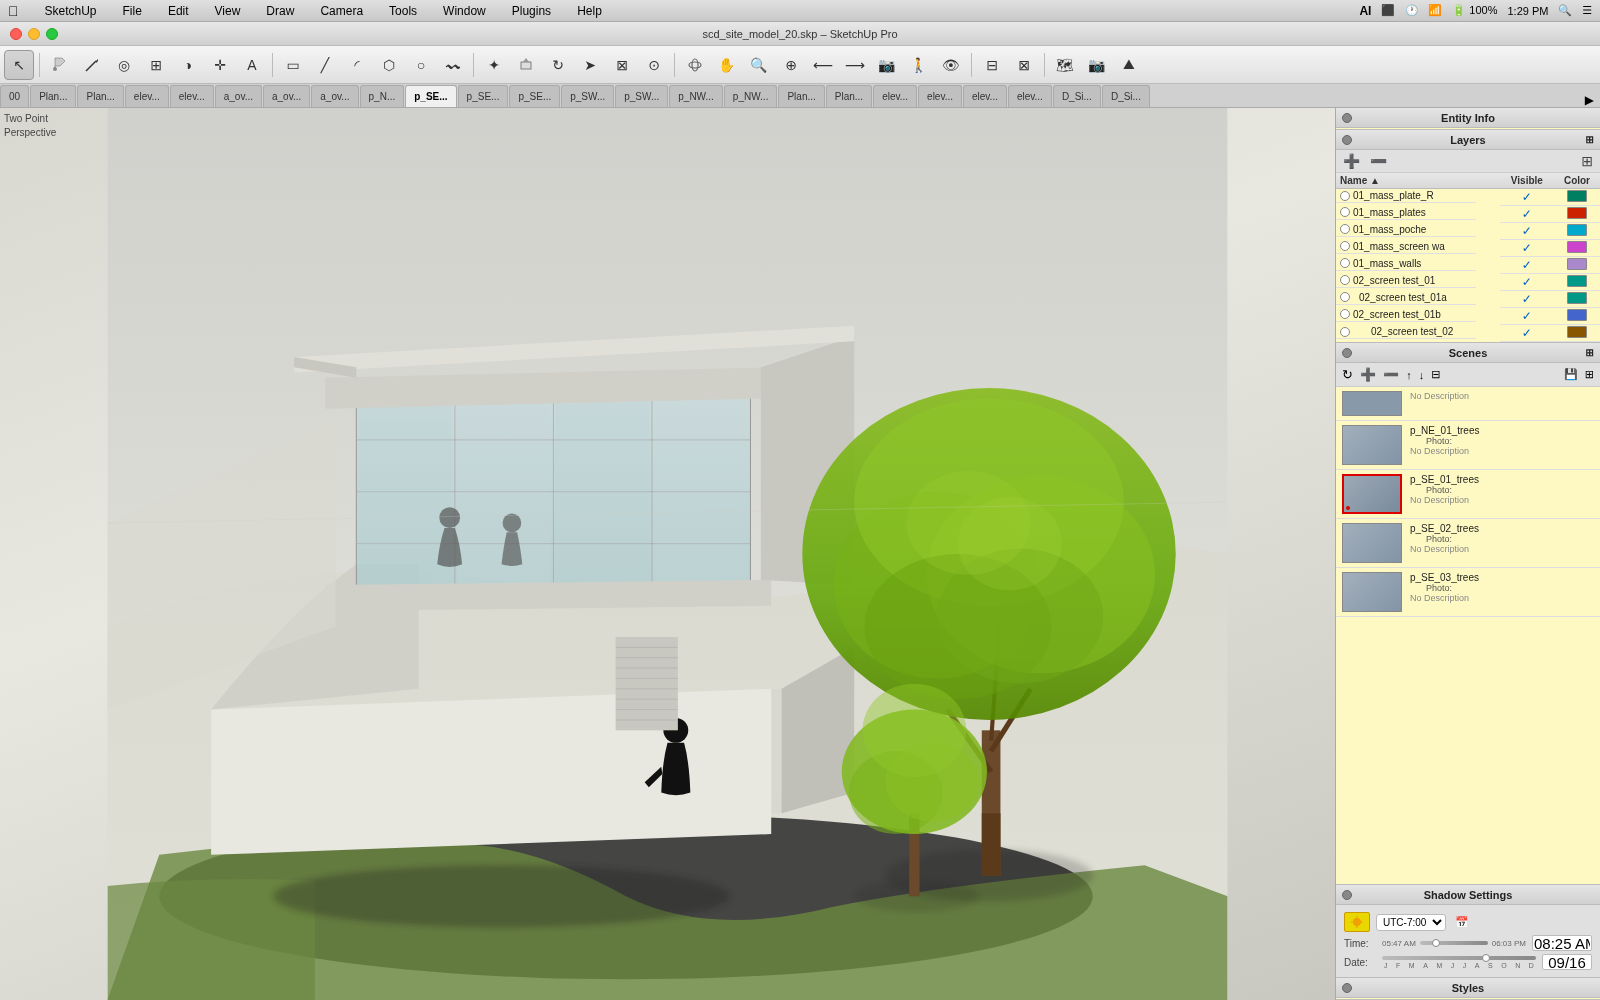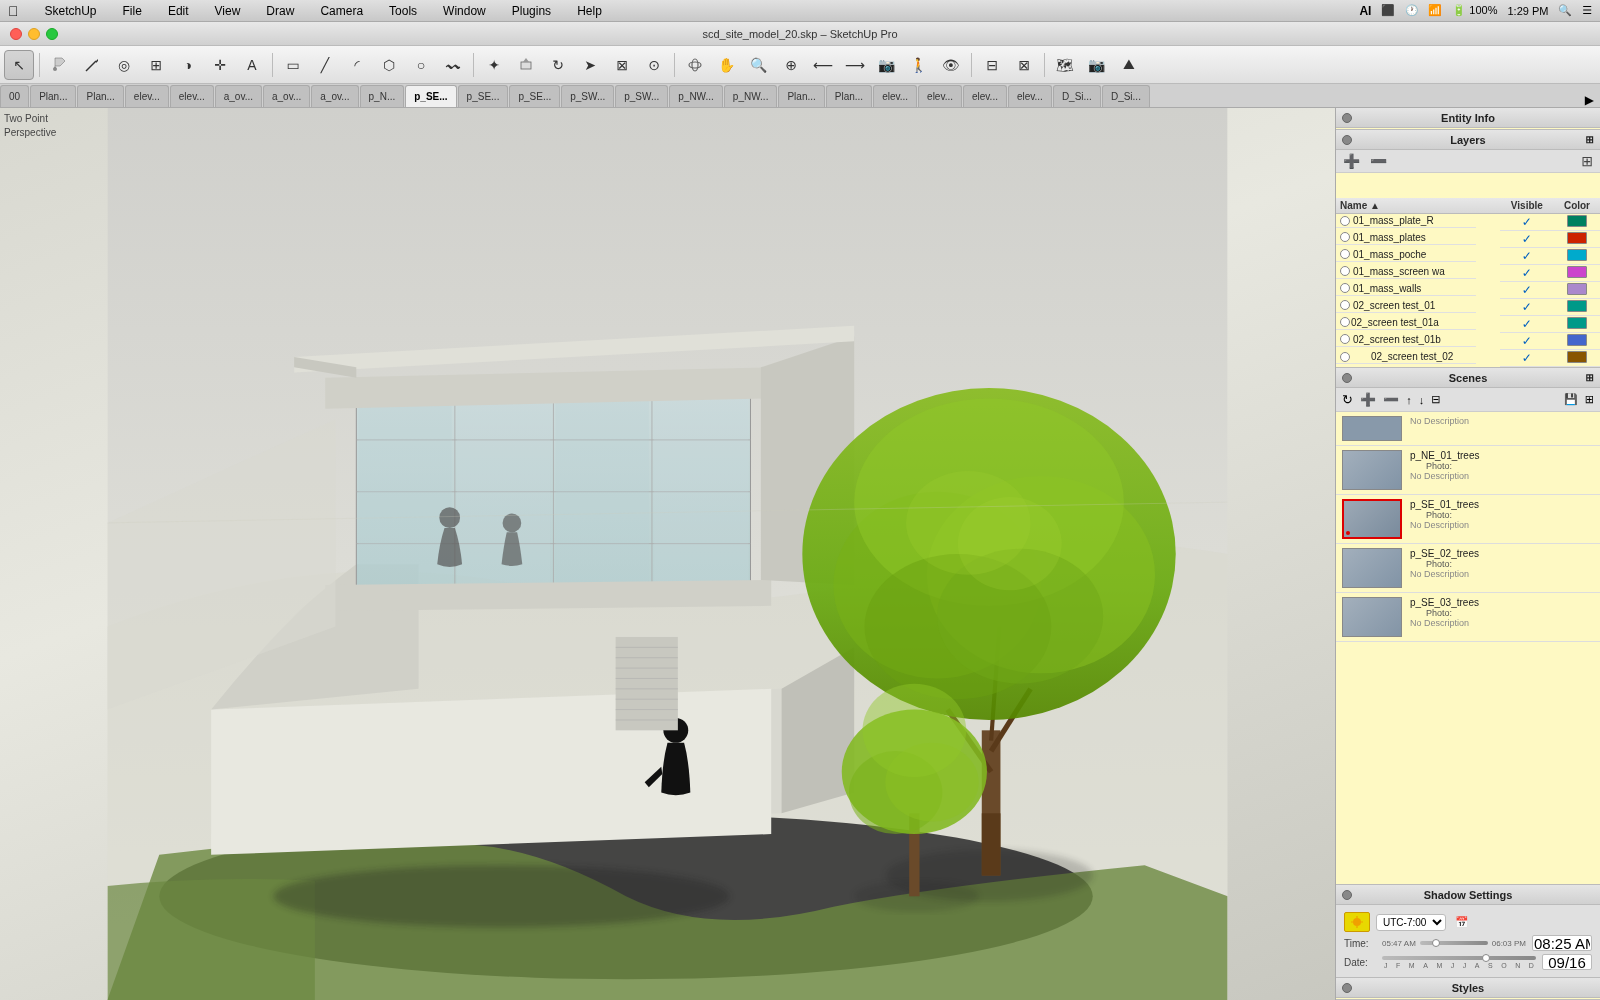--- a/index.html
+++ b/index.html
@@ -428,21 +428,21 @@
         <span class="panel-circle"></span>
         <span>Layers</span>
         <span class="panel-expand">⊞</span>
       </div>
       <div id="layers-header-row">
         <span class="layers-btn">➕</span>
         <span class="layers-btn">➖</span>
         <div style="flex:1;"></div>
         <span class="layers-btn">⊞</span>
       </div>
-      <div style="overflow-y:auto;max-height:200px;margin-top:25px;">
+      <div style="overflow-y:auto;max-height:200px;">
         <table class="layers-table">
           <thead>
             <tr>
               <th>Name ▲</th>
               <th style="text-align:center;">Visible</th>
               <th style="text-align:center;">Color</th>
             </tr>
           </thead>
           <tbody id="layers-tbody">
           <tr class="layer-row">
@@ -511,21 +511,21 @@
         <span style="overflow:hidden;text-overflow:ellipsis;white-space:nowrap;">02_screen test_01</span>
       </td>
       <td style="text-align:center;">
         <span class="checkmark">✓</span>
       </td>
       <td style="text-align:center;">
         <span class="color-swatch" style="background:#009988;"></span>
       </td>
     </tr>
               <tr class="layer-row">
-      <td style="display:flex;align-items:flex-start;gap:1px;max-width:140px;">
+      <td style="display:flex;align-items:flex-start;gap:9px;max-width:140px;">
         <span class="layer-radio"></span>
         <span style="overflow:hidden;text-overflow:ellipsis;white-space:nowrap;">02_screen test_01a</span>
       </td>
       <td style="text-align:center;">
         <span class="checkmark">✓</span>
       </td>
       <td style="text-align:center;">
         <span class="color-swatch" style="background:#009988;"></span>
       </td>
     </tr>

